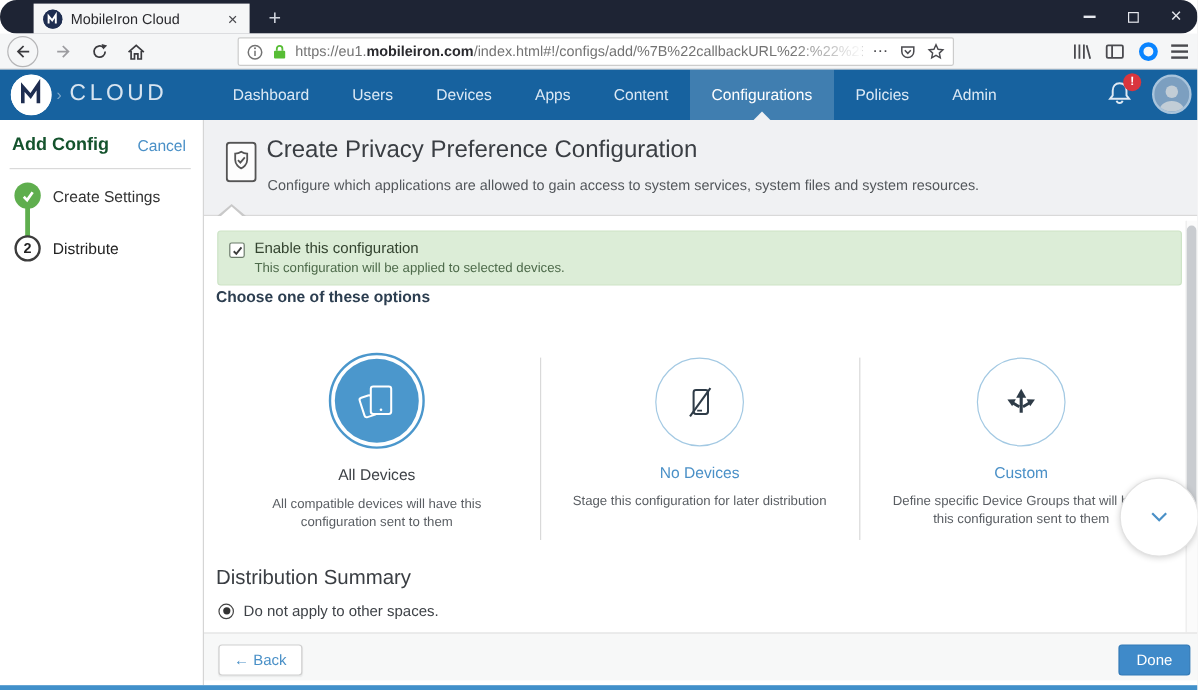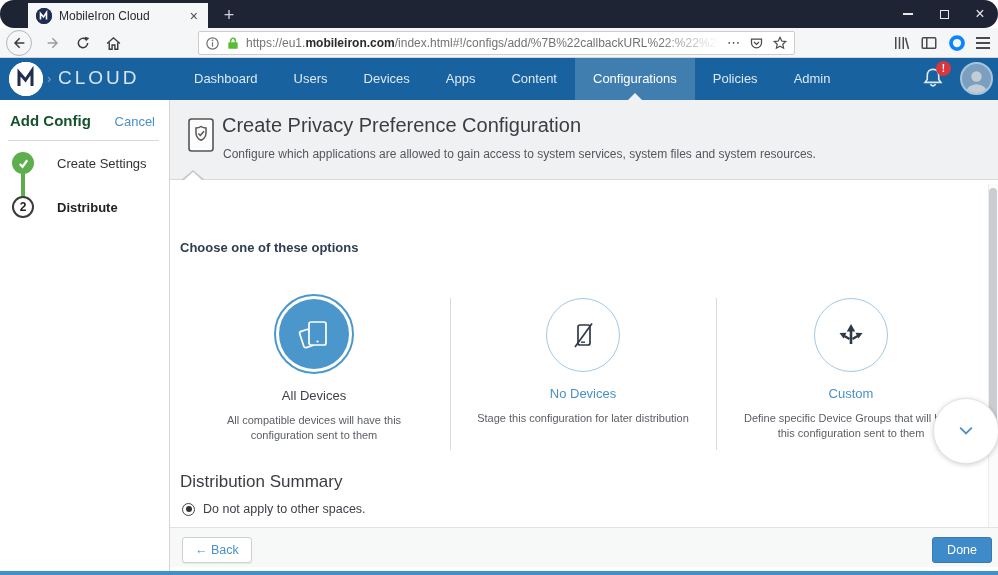--- a/index.html
+++ b/index.html
@@ -48,23 +48,23 @@
 
   
   .sidebar { position:absolute; left:0; top:100px; width:170px; height:471px; background:#fff; border-right:1px solid #d5d5d5; }
   .sidebar-title { position:absolute; left:10px; top:12px; font-size:15px; color:#14532d; font-weight:600; }
   .cancel-link { position:absolute; right:14px; top:14px; font-size:13px; color:#4a90c7; cursor:pointer; }
   .sidebar-divider { position:absolute; left:8px; right:10px; top:40px; border-top:1px solid #d9d9d9; }
   .step-circle { position:absolute; left:12px; width:22px; height:22px; border-radius:50%; display:flex; align-items:center; justify-content:center; }
   .step-complete { top:52px; background:#5fae4e; }
   .step-active { top:96px; background:#fff; border:2px solid #3c3c3c; color:#222; font-size:12px; font-weight:bold; }
   .step-connector { position:absolute; left:21px; top:73px; width:4px; height:24px; background:#5fae4e; }
-  .step-label { position:absolute; left:44px; font-size:13px; color:#333;margin-left:13px; }
+  .step-label { position:absolute; left:44px; font-size:13px; color:#333; }
   .step-label-1 { top:56px; }
-  .step-label-2 { top:100px; font-weight:bold; color:#222; }
+  .step-label-2 { top:100px; font-weight:normal; color:#222; }
 
   
   .main { position:absolute; left:170px; top:100px; width:828px; height:471px; background:#fff; }
   .page-header { position:absolute; left:0; top:0; width:828px; height:80px; background:#f0f1f3; border-bottom:1px solid #d9d9d9; }
   .page-header-icon { position:absolute; left:18px; top:18px; }
   .page-title { position:absolute; left:52px; top:14px; font-size:20px; color:#3a3e43; font-weight:400; }
   .page-subtitle { position:absolute; left:53px; top:47px; font-size:12px; color:#53575b; }
   .header-notch-outer { position:absolute; left:11px; top:80px; margin-top:-10px; width:0; height:0; border-left:12px solid transparent; border-right:12px solid transparent; border-bottom:10px solid #c9c9c9; }
   .header-notch-inner { position:absolute; left:13px; top:80px; margin-top:-8px; width:0; height:0; border-left:10px solid transparent; border-right:10px solid transparent; border-bottom:9px solid #fff; }
 
@@ -267,20 +267,29 @@
             <path d="M13 8.5 c2 1.4 3.8 1.6 5 1.6 v5 c0 4.2 -3.4 6.6 -5 7.2 c-1.6 -.6 -5 -3 -5 -7.2 v-5 c1.2 0 3 -.2 5 -1.6 z" fill="none" stroke="#555" stroke-width="1.5"></path>
             <polyline points="10.3,15.5 12.3,17.5 16,13.2" fill="none" stroke="#555" stroke-width="1.5"></polyline>
           </svg>
       </span>
       <span class="page-title">Create Privacy Preference Configuration</span>
       <span class="page-subtitle">Configure which applications are allowed to gain access to system services, system files and system resources.</span>
     </div>
     <span class="header-notch-outer"></span>
     <span class="header-notch-inner"></span>
 
+    <div class="enable-banner">
+      <span class="checkbox">
+        <svg width="10" height="10" viewBox="0 0 14 14">
+            <polyline points="2.5,7.5 5.5,10.5 11.5,3" fill="none" stroke="#3c3c3c" stroke-width="2.2"></polyline>
+          </svg>
+      </span>
+      <span class="enable-label">Enable this configuration</span>
+      <span class="enable-desc">This configuration will be applied to selected devices.</span>
+    </div>
 
     <span class="options-heading">Choose one of these options</span>
 
     <div class="option-divider div-1"></div>
     <div class="option-divider div-2"></div>
 
     <div class="option-col col-1">
       <div class="circle-selected-outer">
         <div class="circle-selected-inner">
           <span>

